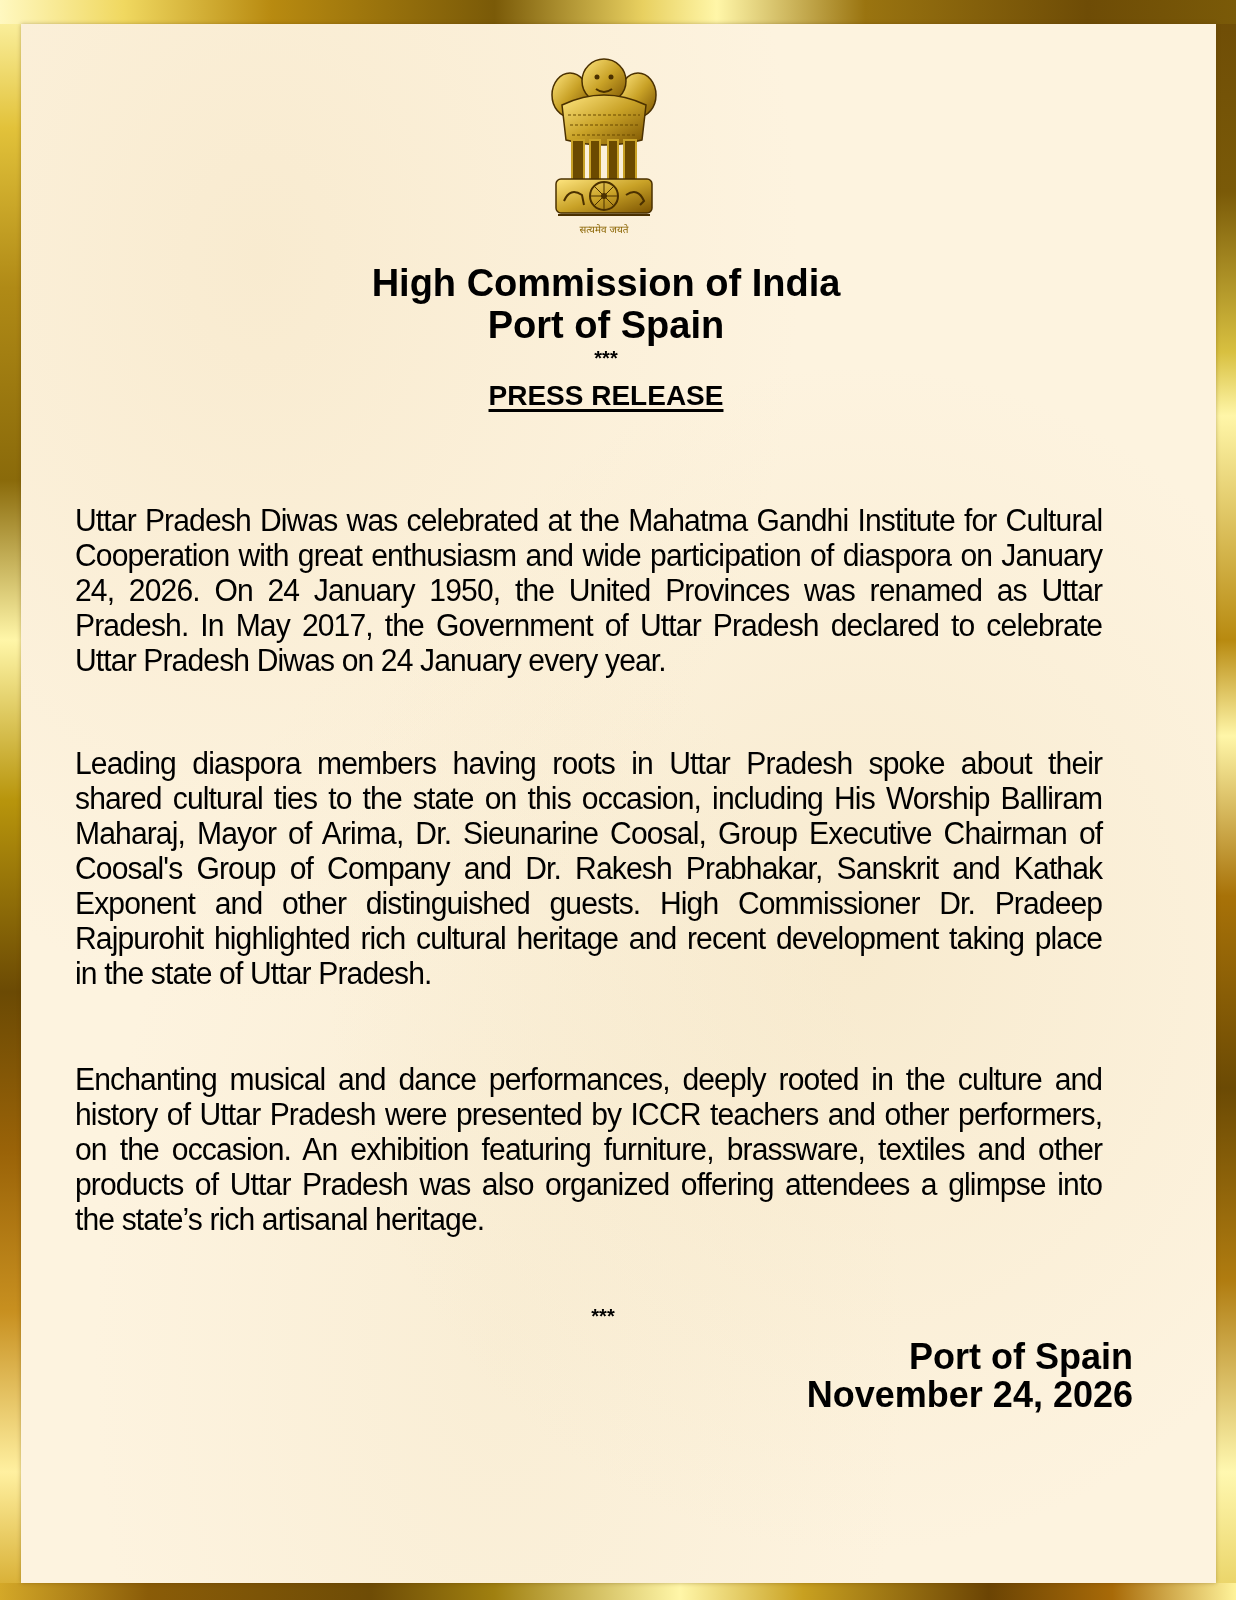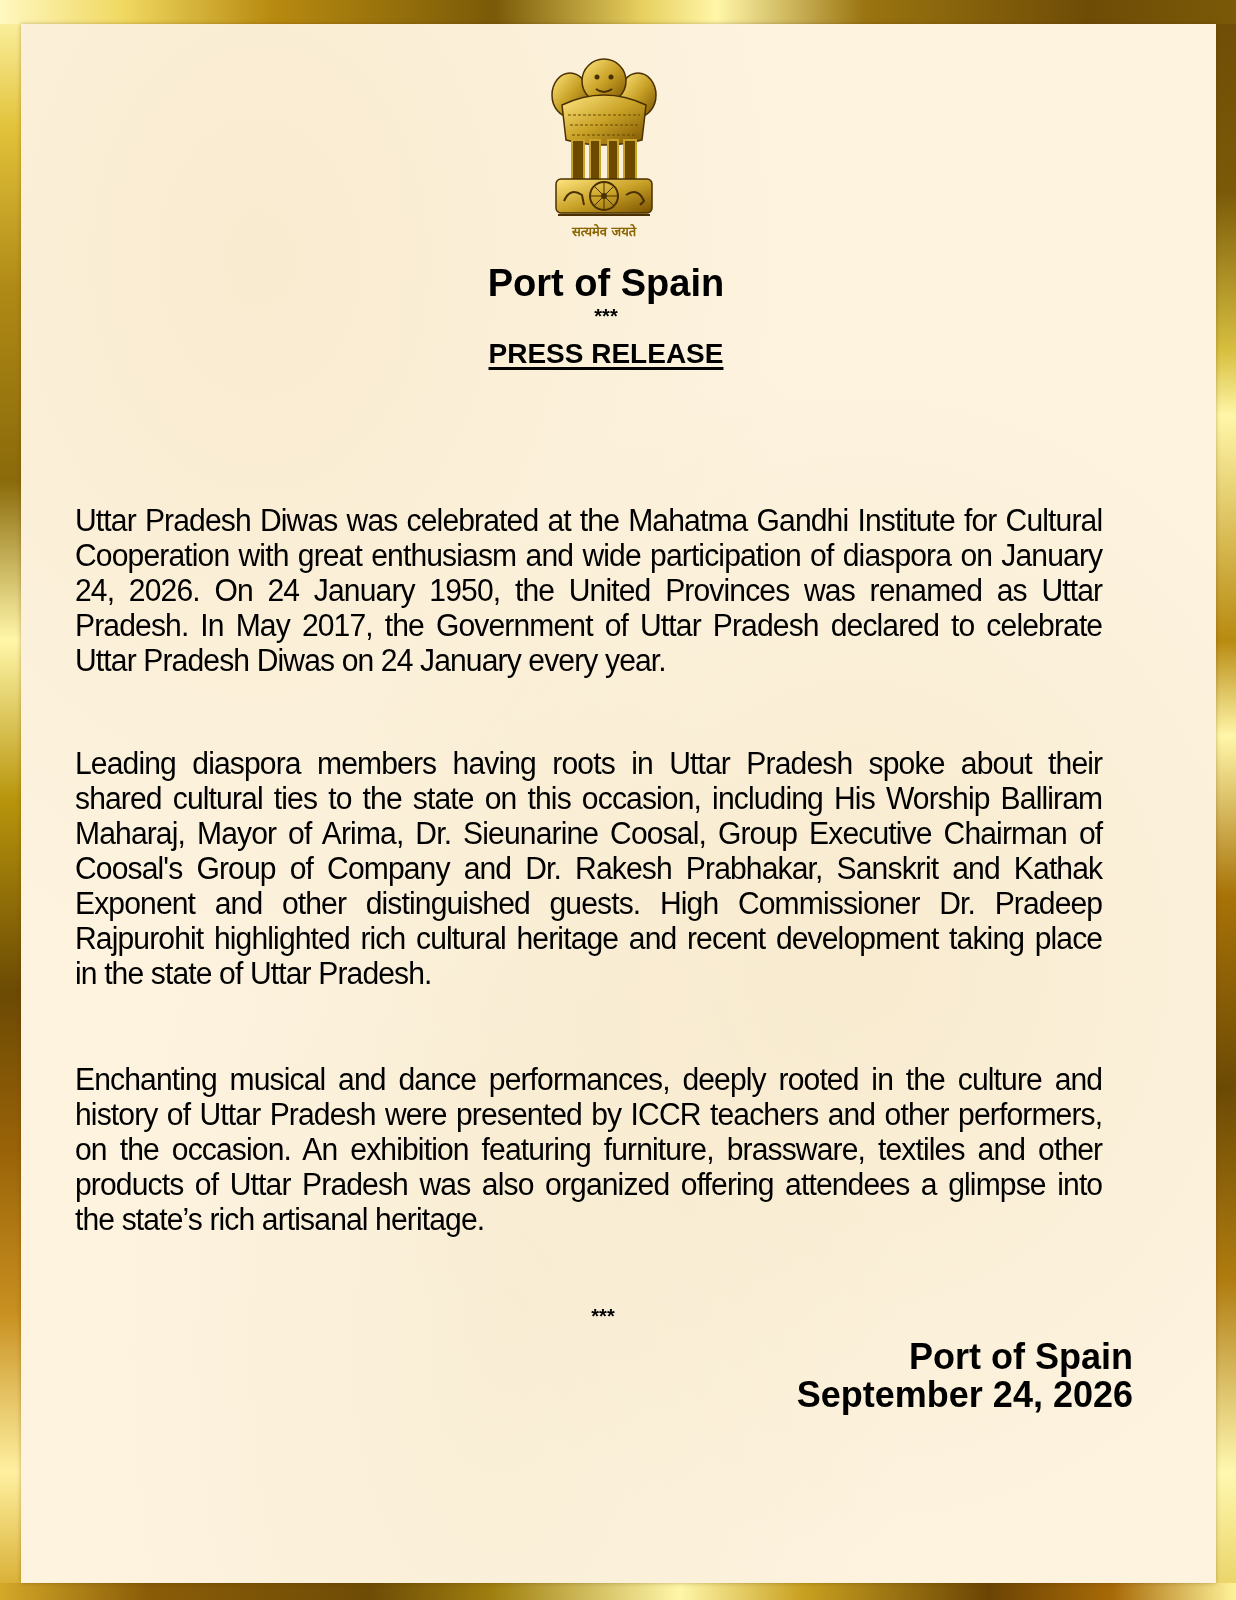--- a/index.html
+++ b/index.html
@@ -36,21 +36,21 @@
         radial-gradient(ellipse at 70% 60%, rgba(235,215,170,0.30) 0%, rgba(255,255,255,0) 45%),
         radial-gradient(ellipse at 40% 85%, rgba(240,225,190,0.30) 0%, rgba(255,255,255,0) 40%),
         #fdf3df;
       box-shadow: 0 0 4px rgba(80,50,0,0.35);
     }
     .emblem {
       position: absolute; left: 548px; top: 55px; width: 112px; height: 190px;
     }
     .emblem-motto {
       position: absolute; left: 540px; top: 222px; width: 128px; text-align: center;
-      font-family: "DejaVu Sans", sans-serif; font-size: 13px; font-weight: bold; color: #8a6400;
+      font-family: "DejaVu Sans", sans-serif; font-size: 10px; font-weight: normal; color: #8a6400;
     }
     .header {
       position: absolute; left: 0; top: 262px; width: 1212px; text-align: center; color: #000;
     }
     .header .line { font-weight: bold; font-size: 38px; line-height: 42px; }
     .header .stars-small { font-size: 20px; line-height: 20px; font-weight: bold; margin-top: 2px; }
     .header .press {
       font-weight: bold; font-size: 28px; line-height: 44px; text-decoration: underline;
       text-underline-offset: 4px; text-decoration-thickness: 3px; margin-top: 6px;
     }
@@ -119,27 +119,28 @@
     <line x1="66" y1="131" x2="46" y2="151"></line>
   </g>
 
   <path d="M16 146 Q22 132 34 140 L36 150" stroke="#4a3000" stroke-width="2" fill="none"></path>
   <path d="M78 140 Q90 132 96 146 L92 150" stroke="#4a3000" stroke-width="2" fill="none"></path>
   <line x1="10" y1="160" x2="102" y2="160" stroke="#4a3000" stroke-width="2"></line>
 </svg>
 <div class="emblem-motto">सत्यमेव जयते</div>
 
 <div class="header">
+  <div class="line">High Commission of India</div>
   <div class="line">Port of Spain</div>
   <div class="stars-small">***</div>
   <div class="press">PRESS RELEASE</div>
 </div>
 
 <div class="body-text p1">Uttar Pradesh Diwas was celebrated at the Mahatma Gandhi Institute for Cultural Cooperation with great enthusiasm and wide participation of diaspora on January 24, 2026. On 24 January 1950, the United Provinces was renamed as Uttar  Pradesh. In May 2017, the Government of Uttar Pradesh declared to celebrate Uttar Pradesh Diwas on 24 January every year.</div>
 <div class="body-text p2">Leading diaspora members having roots in Uttar Pradesh spoke about their shared cultural ties to the state on this occasion, including His Worship Balliram Maharaj, Mayor of  Arima, Dr. Sieunarine Coosal, Group Executive Chairman of Coosal's Group of Company and Dr. Rakesh Prabhakar, Sanskrit and Kathak Exponent and other distinguished guests. High Commissioner Dr. Pradeep Rajpurohit highlighted rich cultural heritage and recent development taking place in the state of Uttar Pradesh.</div>
 <div class="body-text p3">Enchanting musical and dance performances, deeply rooted in the culture and history of Uttar Pradesh were presented by ICCR teachers and other performers, on the occasion. An  exhibition featuring furniture, brassware, textiles and other products of Uttar Pradesh was also organized offering attendees a glimpse into the state’s rich artisanal heritage.</div>
 
 <div class="closing-stars">***</div>
 
 <div class="signoff">
   <div>Port of Spain</div>
-  <div>September 24, 2026</div>
+  <div>November 24, 2026</div>
 </div>
 
 </body></html>

